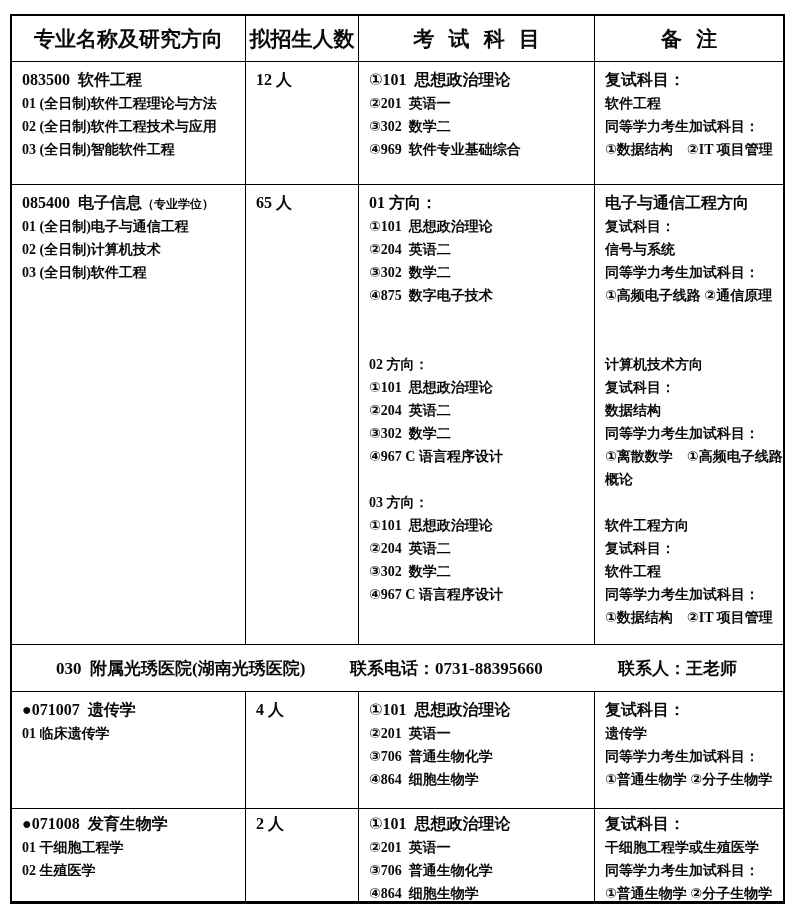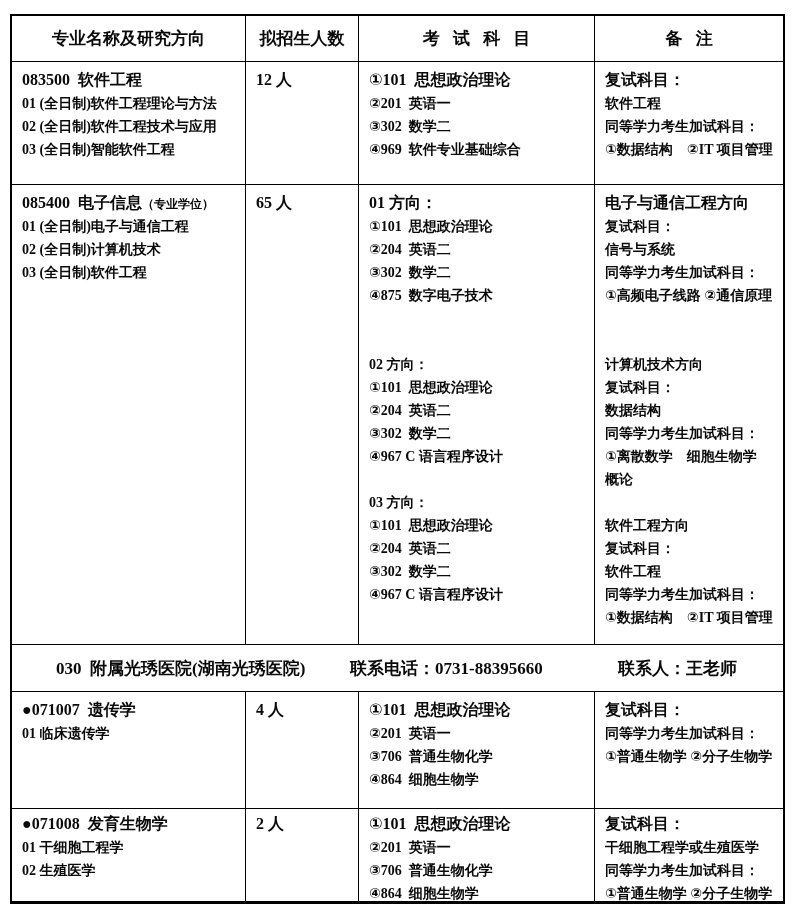--- a/index.html
+++ b/index.html
@@ -19,21 +19,21 @@
   }
   .row:last-child { border-bottom:none; }
   .cell { border-right:1px solid #000; padding:5px 3px 0 10px; overflow:hidden; }
   .cell:last-child { border-right:none; }
   .line { height:23px; line-height:23px; font-size:14px; white-space:pre; }
   .title-line { height:25px; line-height:25px; font-size:16px; }
   .suffix { font-size:12px; }
   .hdr-row { height:46px; }
   .hdr {
     display:flex; align-items:center; justify-content:center;
-    font-size:17px; border-right:1px solid #000; padding:0;
+    font-size:21px; border-right:1px solid #000; padding:0;
   }
   .hdr:last-child { border-right:none; }
   .hdr.wide { word-spacing:9px; }
   .r1 { height:123px; }
   .r2 { height:460px; }
   .r3 { height:117px; }
   .r4 { height:92px; }
   .r4 .cell { padding-top:2px; }
   .band {
     position:relative; height:47px; border-bottom:1px solid #000; font-size:17px;
@@ -116,21 +116,21 @@
       <div class="line">复试科目：</div>
       <div class="line">信号与系统</div>
       <div class="line">同等学力考生加试科目：</div>
       <div class="line">①高频电子线路 ②通信原理</div>
       <div class="line"></div>
       <div class="line"></div>
       <div class="line">计算机技术方向</div>
       <div class="line">复试科目：</div>
       <div class="line">数据结构</div>
       <div class="line">同等学力考生加试科目：</div>
-      <div class="line">①离散数学　细胞生物学</div>
+      <div class="line">①离散数学　①高频电子线路</div>
       <div class="line">概论</div>
       <div class="line"></div>
       <div class="line">软件工程方向</div>
       <div class="line">复试科目：</div>
       <div class="line">软件工程</div>
       <div class="line">同等学力考生加试科目：</div>
       <div class="line">①数据结构　②IT 项目管理</div>
     </div>
   </div>
 
@@ -149,20 +149,21 @@
       <div class="line title-line">4 人</div>
     </div>
     <div class="cell">
       <div class="line title-line">①101  思想政治理论</div>
       <div class="line">②201  英语一</div>
       <div class="line">③706  普通生物化学</div>
       <div class="line">④864  细胞生物学</div>
     </div>
     <div class="cell">
       <div class="line title-line">复试科目：</div>
+      <div class="line">遗传学</div>
       <div class="line">同等学力考生加试科目：</div>
       <div class="line">①普通生物学 ②分子生物学</div>
     </div>
   </div>
 
   <div class="row r4">
     <div class="cell">
       <div class="line title-line"><span>●071008  发育生物学</span><span class="suffix"></span></div>
       <div class="line">01 干细胞工程学</div>
       <div class="line">02 生殖医学</div>

